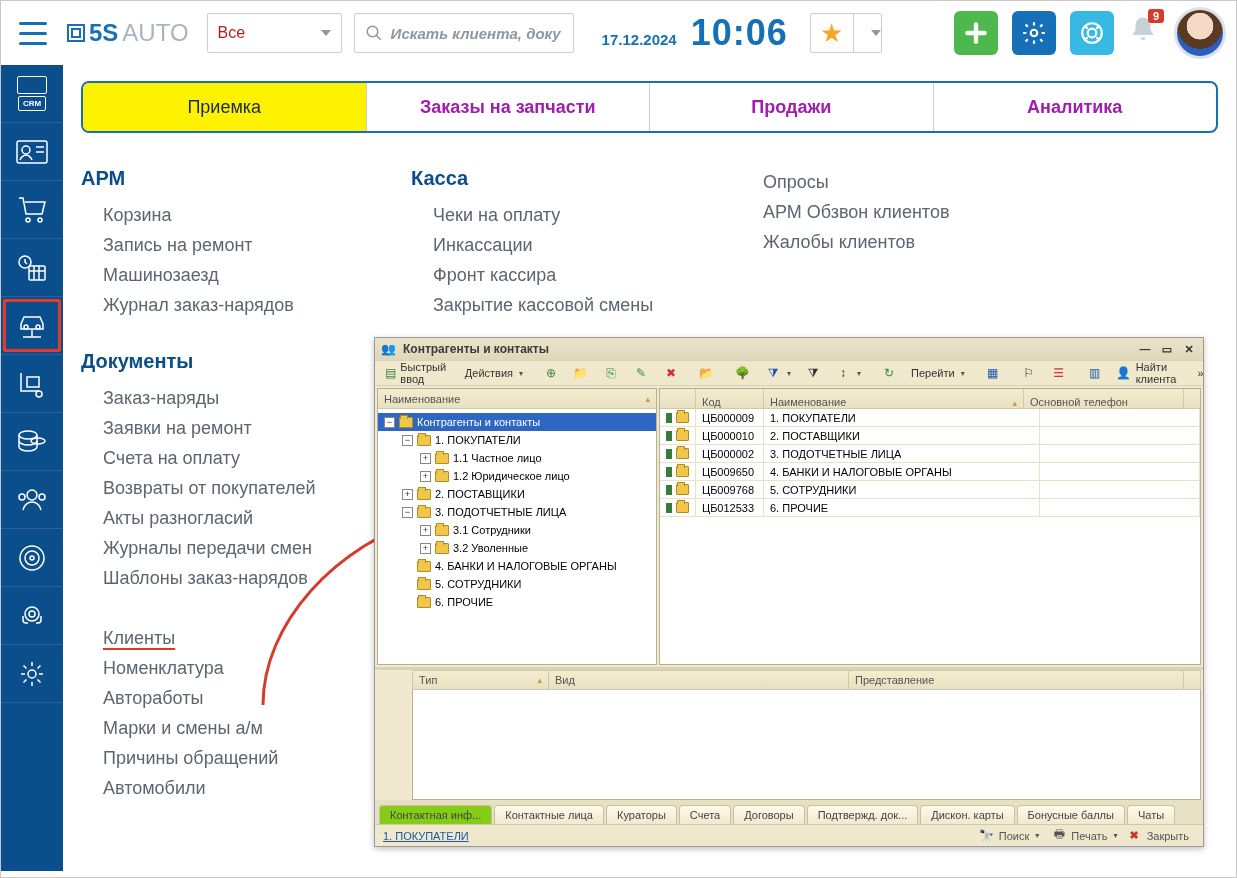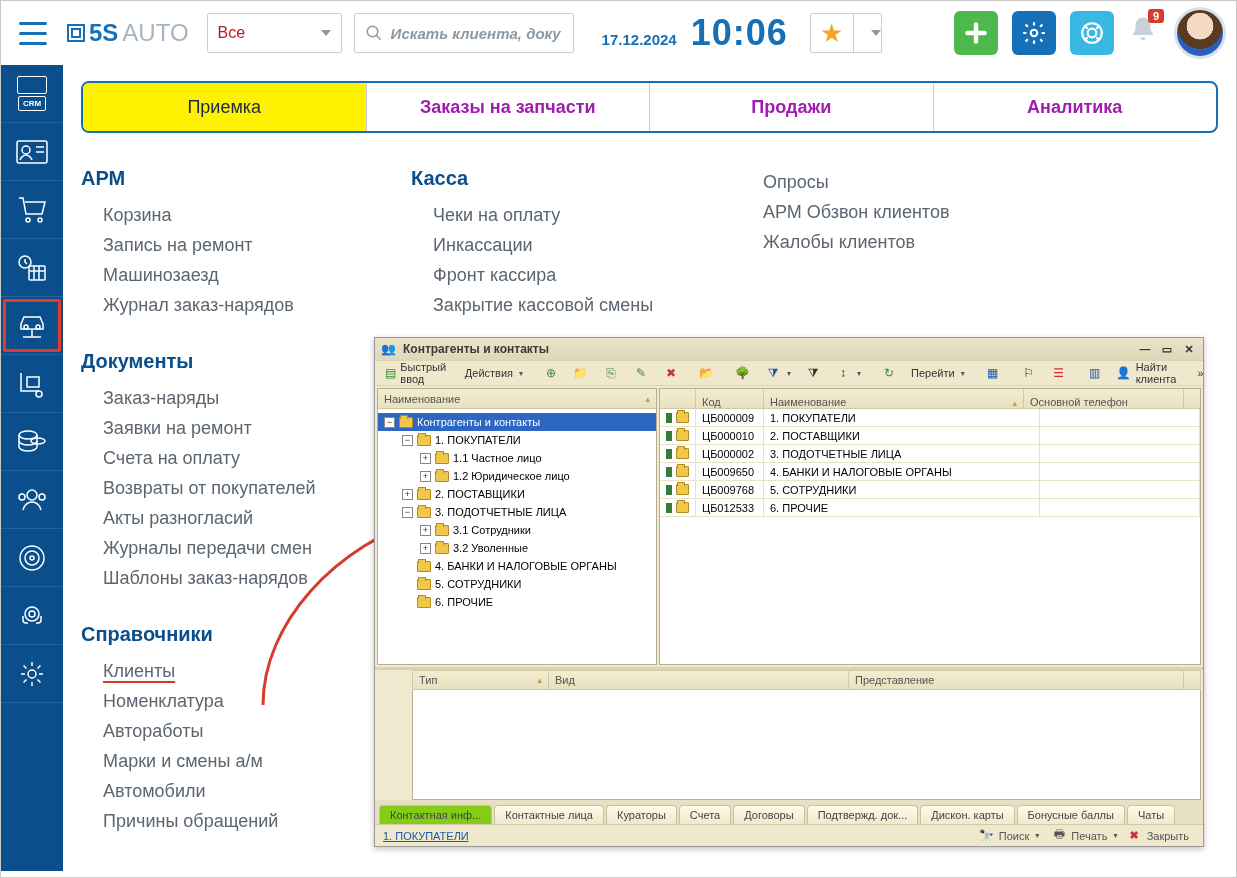--- a/index.html
+++ b/index.html
@@ -307,27 +307,26 @@
         <h3>Документы</h3>
         <div class="item">Заказ-наряды</div>
         <div class="item">Заявки на ремонт</div>
         <div class="item">Счета на оплату</div>
         <div class="item">Возвраты от покупателей</div>
         <div class="item">Акты разногласий</div>
         <div class="item">Журналы передачи смен</div>
         <div class="item">Шаблоны заказ-нарядов</div>
       </div>
       <div class="col" style="margin-top:30px">
-        <h3>Справочники</h3>
         <div class="item underlined">Клиенты</div>
         <div class="item">Номенклатура</div>
         <div class="item">Автоработы</div>
         <div class="item">Марки и смены а/м</div>
+        <div class="item">Причины обращений</div>
         <div class="item">Автомобили</div>
-        <div class="item">Причины обращений</div>
       </div>
     </div>
     <div>
       <div class="col">
         <h3>Касса</h3>
         <div class="item">Чеки на оплату</div>
         <div class="item">Инкассации</div>
         <div class="item">Фронт кассира</div>
         <div class="item">Закрытие кассовой смены</div>
       </div>

